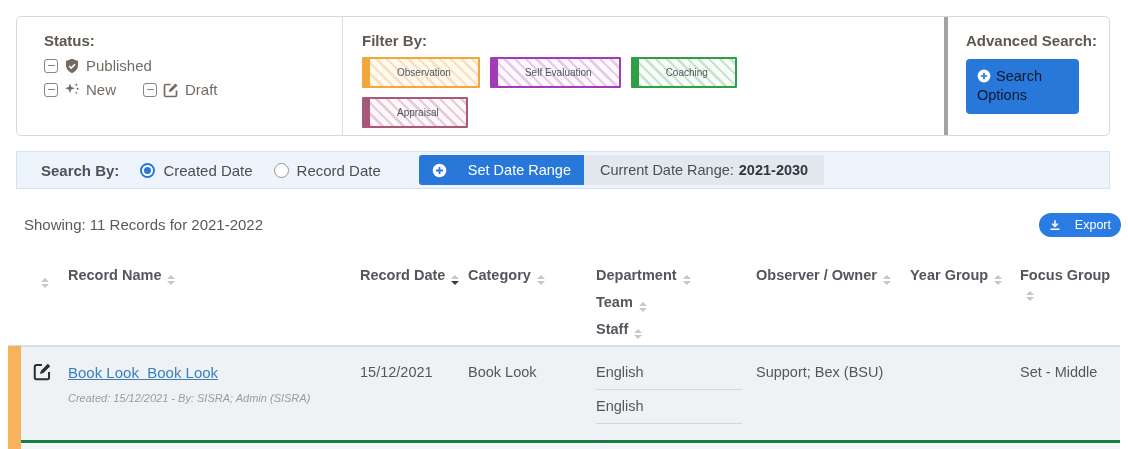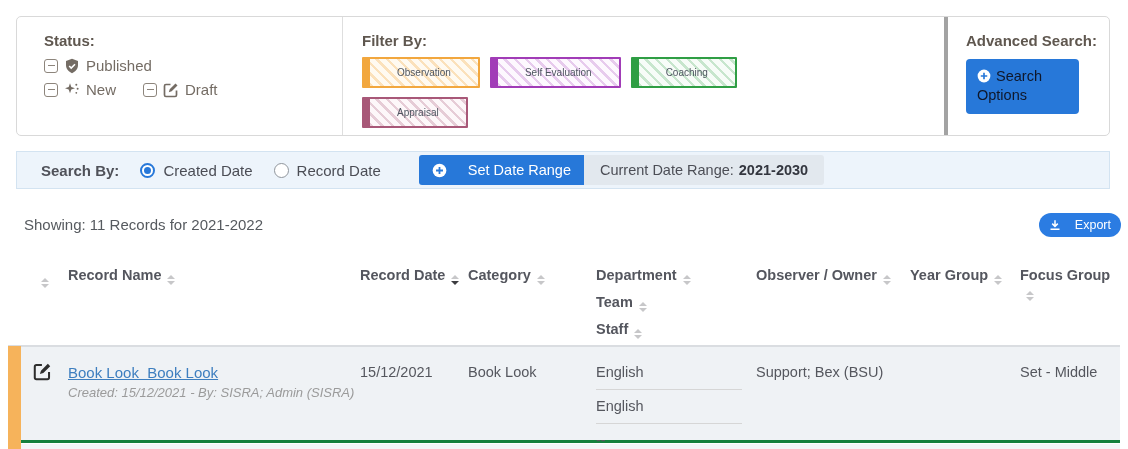--- a/index.html
+++ b/index.html
@@ -69,21 +69,21 @@
   .sort .up { width:0; height:0; border-left:4px solid transparent; border-right:4px solid transparent; border-bottom:4.5px solid #c7c7c9; }
   .sort .dn { width:0; height:0; border-left:4px solid transparent; border-right:4px solid transparent; border-top:4.5px solid #c7c7c9; }
   .sort .dn.active { border-top-color:#3c3c40; }
   .dept-h > div { margin-bottom:9px; }
 
   .trow { background:#eff2f5; border-top:2px solid #dadde1; border-bottom:3px solid #15803d; height:98px; }
   .td { padding-top:17px; font-size:14.5px; color:#55575e; }
   .td-icon { padding-left:25px; padding-top:15px; }
   .edit-btn { background:none; border:none; padding:0; cursor:pointer; }
   .rn-link { color:#3d7ebf; text-decoration:underline; font-size:15px; white-space:pre-wrap; cursor:pointer; }
-  .rn-sub { margin-top:4px; font-style:italic; color:#9b9b9b; font-size:13px; }
+  .rn-sub { margin-top:11px; font-style:italic; color:#9b9b9b; font-size:11px; }
   .dept-cell { padding-top:17px; }
   .dept-line { width:146px; padding-bottom:9px; border-bottom:1px solid #d6d6d6; margin-bottom:8px; font-size:14.5px; color:#55575e; }
   .dept-line.last { border-bottom:none; }
 
   .orange-bar { position:absolute; left:8px; top:346px; width:13px; height:103px; background:#f6b35b; }
   .next-row-sliver { position:absolute; left:21px; top:444px; width:1099px; height:5px; background:#f3f6f8; }
 </style>
 </head>
 <body>
 

